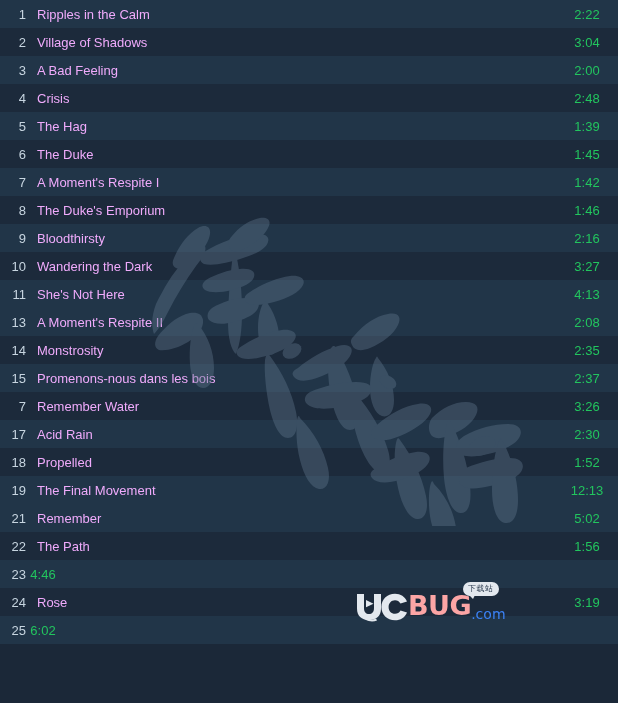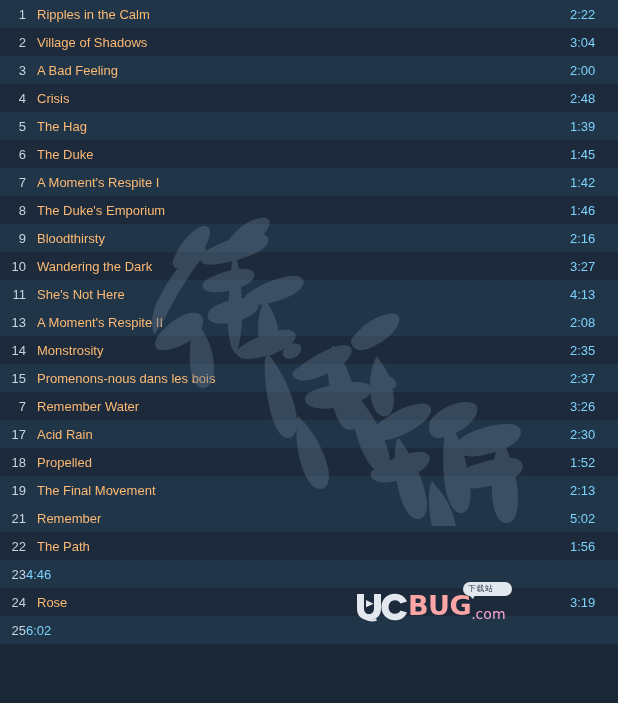--- a/index.html
+++ b/index.html
@@ -58,36 +58,36 @@
     font-size: 27px;
     line-height: 27px;
     color: #fca5a5;
     letter-spacing: -0.5px;
     margin-left: -1px;
   }
   .logo-dotcom {
     font-family: "DejaVu Sans", "Liberation Sans", sans-serif;
     font-size: 14px;
     line-height: 14px;
-    color: #f9a8d4;
+    color: #3b82f6;
     align-self: flex-end;
     margin-bottom: 1px;
     margin-left: 0px;
     letter-spacing: 0px;
   }
   .logo-badge {
     position: absolute;
     left: 108px;
     top: -10px;
     background: #e3e8ee;
     color: #2a3a4d;
     font-size: 8px;
     line-height: 8px;
     font-family: "DejaVu Sans", "Liberation Sans", sans-serif;
-    padding: 3px 18px 3px 5px;
+    padding: 3px 5px 3px 5px;
     border-radius: 7px;
     white-space: nowrap;
     letter-spacing: 0.5px;
   }
   .logo-badge::after {
     content: "";
     position: absolute;
     left: 6px;
     bottom: -3px;
     width: 0; height: 0;
@@ -118,27 +118,27 @@
     color: #c7d5e0;
     font-size: 13px;
     padding-right: 0px;
   }
   .track-title {
     flex: 1 1 auto;
     padding-left: 11px;
     white-space: nowrap;
     overflow: hidden;
     text-overflow: ellipsis;
-    color: #fdba74;
+    color: #f0abfc;
     font-size: 13px;
   }
   .track-duration {
     flex: none;
-    text-align: left;
-    color: #7dd3fc;
+    text-align: center;
+    color: #22c55e;
     font-size: 13px;
     min-width: 34px;
   }
 </style>
 </head>
 <body>
 
 <div id="tracklist">
 
   <div class="rows">
@@ -223,21 +223,21 @@
         <div class="track-duration">2:30</div>
       </div>
       <div class="track-row even">
         <div class="track-num">18</div>
         <div class="track-title">Propelled</div>
         <div class="track-duration">1:52</div>
       </div>
       <div class="track-row odd">
         <div class="track-num">19</div>
         <div class="track-title">The Final Movement</div>
-        <div class="track-duration">2:13</div>
+        <div class="track-duration">12:13</div>
       </div>
       <div class="track-row odd">
         <div class="track-num">21</div>
         <div class="track-title">Remember</div>
         <div class="track-duration">5:02</div>
       </div>
       <div class="track-row even">
         <div class="track-num">22</div>
         <div class="track-title">The Path</div>
         <div class="track-duration">1:56</div>

